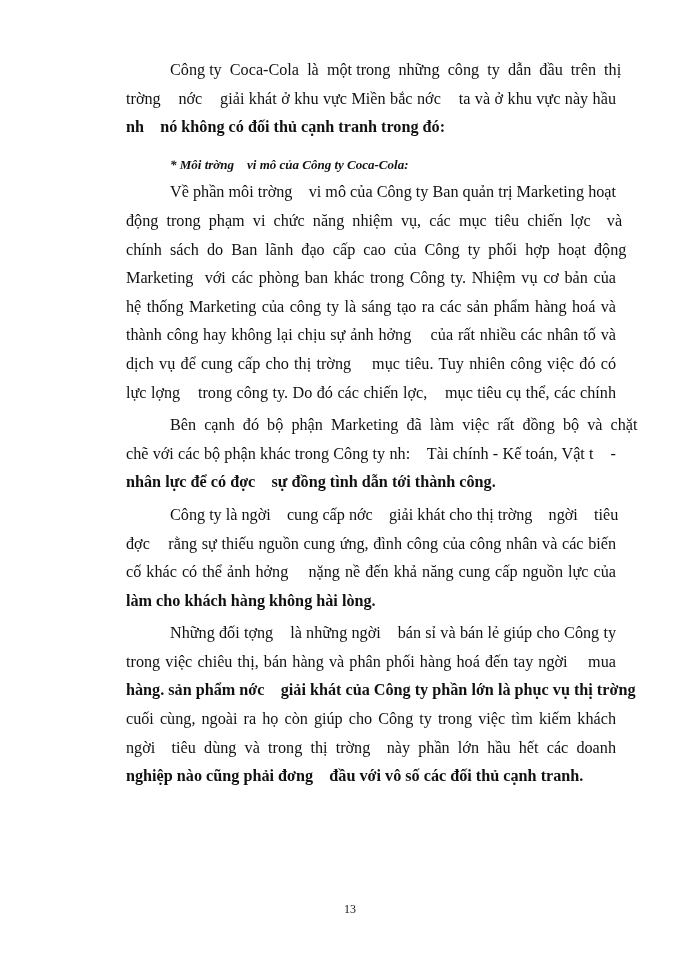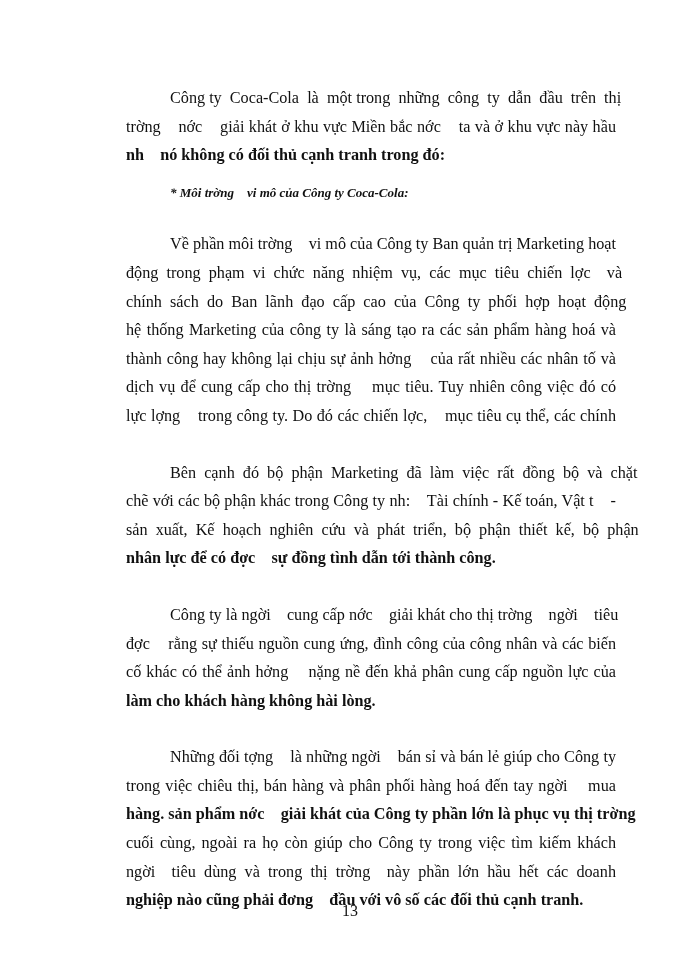--- a/index.html
+++ b/index.html
@@ -28,78 +28,77 @@
       white-space: pre;
       height: 28.6px;
       overflow: visible;
     }
     .line.last {
       text-align-last: left;
       font-weight: bold;
     }
     .line.first {
       padding-left: 44px;
-      margin-top: 28px;
     }
     .heading {
       font-style: italic;
       font-weight: bold;
       padding-left: 44px;
       font-size: 13px;
       line-height: 28.6px;
       margin: 4px 0 4px 0;
       white-space: pre;
     }
     .para-block {
       font-size: 16.2px;
       margin-bottom: 4px;
     }
     .page-number {
       position: absolute;
       left: 0;
       width: 700px;
       top: 902px;
       text-align: center;
-      font-size: 16px;
+      font-size: 12px;
     }
   </style>
 </head>
 <body>
 
 <div class="page">
 
   <div class="para-block">
     <span class="line first">Công ty  Coca-Cola  là  một trong  những  công  ty  dẫn  đầu  trên  thị</span>
     <span class="line">trờng    nớc    giải khát ở khu vực Miền bắc nớc    ta và ở khu vực này hầu</span>
     <span class="line last">nh    nó không có đối thủ cạnh tranh trong đó:</span>
   </div>
 
   <div class="heading">* Môi trờng    vi mô của Công ty Coca-Cola:</div>
 
   <div class="para-block">
     <span class="line first">Về phần môi trờng    vi mô của Công ty Ban quản trị Marketing hoạt</span>
     <span class="line">động  trong  phạm  vi  chức  năng  nhiệm  vụ,  các  mục  tiêu  chiến  lợc    và</span>
     <span class="line">chính  sách  do  Ban  lãnh  đạo  cấp  cao  của  Công  ty  phối  hợp  hoạt  động</span>
+    <span class="line">Marketing  với các phòng ban khác trong Công ty. Nhiệm vụ cơ bản của</span>
     <span class="line">hệ thống Marketing của công ty là sáng tạo ra các sản phẩm hàng hoá và</span>
     <span class="line">thành công hay không lại chịu sự ảnh hởng    của rất nhiều các nhân tố và</span>
     <span class="line">dịch vụ để cung cấp cho thị trờng    mục tiêu. Tuy nhiên công việc đó có</span>
     <span class="line">lực lợng    trong công ty. Do đó các chiến lợc,    mục tiêu cụ thể, các chính</span>
   </div>
 
   <div class="para-block">
     <span class="line first">Bên  cạnh  đó  bộ  phận  Marketing  đã  làm  việc  rất  đồng  bộ  và  chặt</span>
     <span class="line">chẽ với các bộ phận khác trong Công ty nh:    Tài chính - Kế toán, Vật t    -</span>
-    <span class="line">sản  xuất,  Kế  hoạch  nghiên  cứu  và  phát  triển,  bộ  phận  thiết  kế,  bộ  phận</span>
     <span class="line last">nhân lực để có đợc    sự đồng tình dẫn tới thành công.</span>
   </div>
 
   <div class="para-block">
     <span class="line first">Công ty là ngời    cung cấp nớc    giải khát cho thị trờng    ngời    tiêu</span>
     <span class="line">đợc    rằng sự thiếu nguồn cung ứng, đình công của công nhân và các biến</span>
-    <span class="line">cố khác có thể ảnh hởng    nặng nề đến khả phân cung cấp nguồn lực của</span>
+    <span class="line">cố khác có thể ảnh hởng    nặng nề đến khả năng cung cấp nguồn lực của</span>
     <span class="line last">làm cho khách hàng không hài lòng.</span>
   </div>
 
   <div class="para-block">
     <span class="line first">Những đối tợng    là những ngời    bán sỉ và bán lẻ giúp cho Công ty</span>
     <span class="line">trong việc chiêu thị, bán hàng và phân phối hàng hoá đến tay ngời    mua</span>
     <span class="line last">hàng. sản phẩm nớc    giải khát của Công ty phần lớn là phục vụ thị trờng</span>
     <span class="line">cuối cùng, ngoài ra họ còn giúp cho Công ty trong việc tìm kiếm khách</span>
     <span class="line">ngời    tiêu  dùng  và  trong  thị  trờng    này  phần  lớn  hầu  hết  các  doanh</span>
     <span class="line last">nghiệp nào cũng phải đơng    đầu với vô số các đối thủ cạnh tranh.</span>

